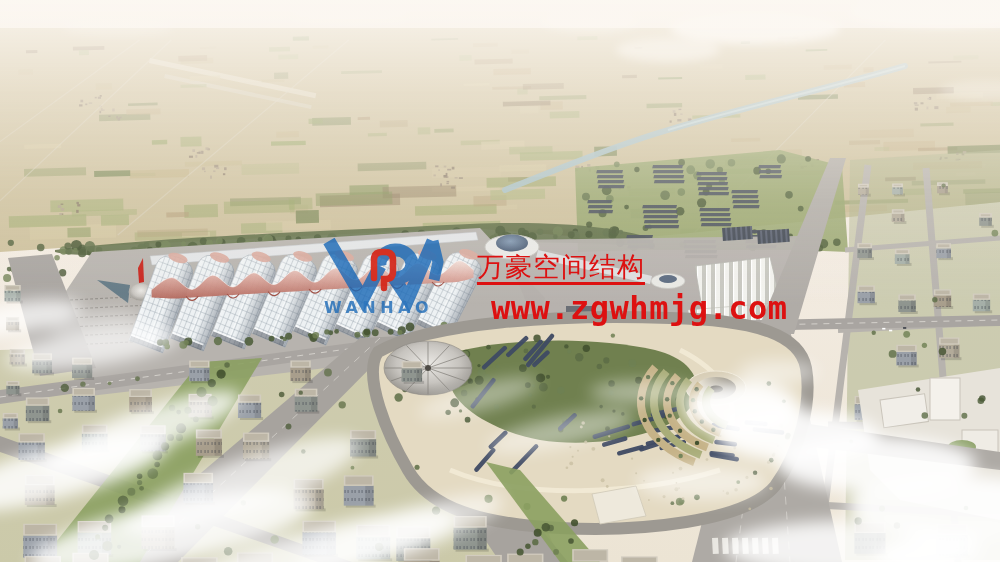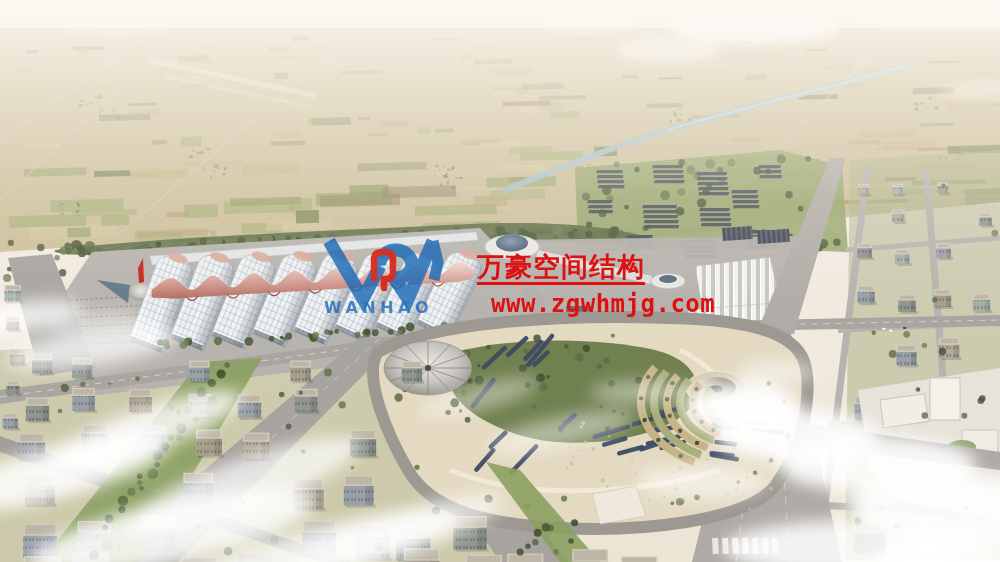--- a/index.html
+++ b/index.html
@@ -3,24 +3,24 @@
 <meta charset="utf-8">
 <style>
   html,body{margin:0;padding:0;}
   body{width:1000px;height:562px;overflow:hidden;background:#efe8dc;
        font-family:"DejaVu Sans","Liberation Sans",sans-serif;}
   .stage{position:relative;width:1000px;height:562px;overflow:hidden;}
   .stage svg.scene{position:absolute;left:0;top:0;}
   .watermark{position:absolute;left:0;top:0;width:1000px;height:562px;pointer-events:none;}
   .wm-logo{position:absolute;left:322px;top:234px;width:150px;height:84px;opacity:.92;}
   .wm-line1{position:absolute;left:477px;top:253px;color:var(--wm-red,#dd1111);
-            font-size:27px;font-weight:bold;line-height:1;letter-spacing:1px;
+            font-size:27px;font-weight:normal;line-height:1;letter-spacing:1px;
             text-decoration:underline;text-decoration-thickness:3px;text-underline-offset:6px;}
   .wm-line2{position:absolute;left:449px;top:292px;color:var(--wm-red,#dd1111);
-            font-size:24px;font-weight:bold;line-height:1;letter-spacing:0.5px;
+            font-size:32px;font-weight:bold;line-height:1;letter-spacing:0.5px;
             font-family:"DejaVu Sans Mono","Liberation Mono",monospace;padding-left:42px;}
 </style>
 </head>
 <body>
 
 <div class="stage">
 <svg class="scene" width="1000" height="562" viewBox="0 0 1000 562">
   <defs>
     <linearGradient id="skyGrad" x1="0" y1="0" x2="0" y2="1">
       <stop offset="0" stop-color="#f8f1ec"></stop>

